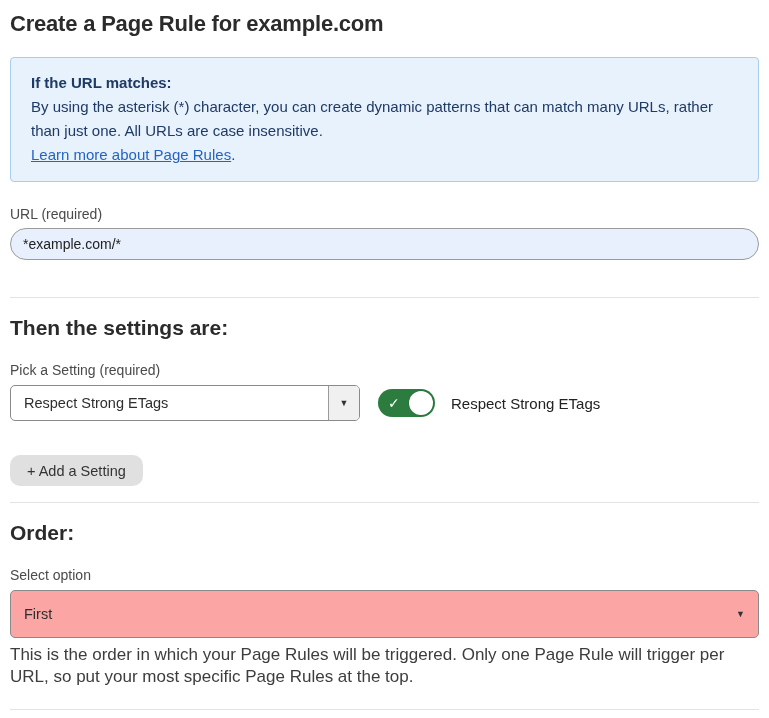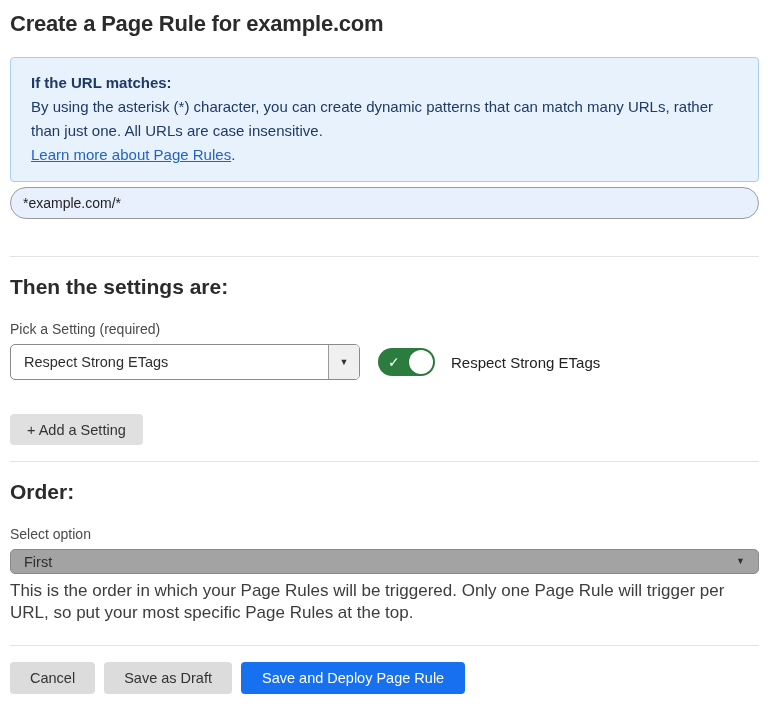--- a/index.html
+++ b/index.html
@@ -113,39 +113,39 @@
     box-shadow: 0 0 0 1px rgba(0,0,0,0.06);
   }
   .toggle-label {
     margin-left: 16px;
     font-size: 15px; color: #222222;
   }
 
   .btn {
     display: inline-flex; align-items: center; justify-content: center;
     height: 32px;
-    border: none; border-radius: 4px;
+    border: none; border-radius: 10px;
     font-family: "Liberation Sans", "DejaVu Sans", sans-serif;
     font-size: 14.5px; color: #333333;
     background: var(--secondary-button, #dcdcdc);
     cursor: pointer;
     padding: 0 20px;
   }
   .add-setting-btn {
     margin-top: 34px;
     height: 31px;
     background: #e0e0e0;
     padding: 0 17px;
   }
 
   .order-select {
     margin-top: 6px;
-    width: 749px; height: 25px;
+    width: 749px; height: 48px;
     display: flex; align-items: center;
-    background: #a3a3a3;
+    background: #fca5a5;
     border: 1px solid #8a8a8a;
     border-radius: 5px;
     padding: 0 13px;
     cursor: pointer;
   }
   .order-select .select-value {
     flex: 1; font-size: 14.5px; color: #2e2e2e;
   }
 
   .help-text {
@@ -174,20 +174,21 @@
   <h1 class="page-title">Create a Page Rule for example.com</h1>
 
   <div class="info-box">
     <div class="info-heading">If the URL matches:</div>
     <div class="info-body">By using the asterisk (*) character, you can create dynamic patterns that can match many URLs, rather than just one. All URLs are case insensitive.</div>
     <div>
       <a class="info-link">Learn more about Page Rules</a><span>.</span>
     </div>
   </div>
 
+  <label class="field-label">URL (required)</label>
   <input class="url-input" type="text" value="*example.com/*" style="">
 
   <hr class="divider divider-1">
 
   <h2 class="section-heading">Then the settings are:</h2>
 
   <label class="field-label">Pick a Setting (required)</label>
 
   <div class="setting-row">
     <div class="select-box">

